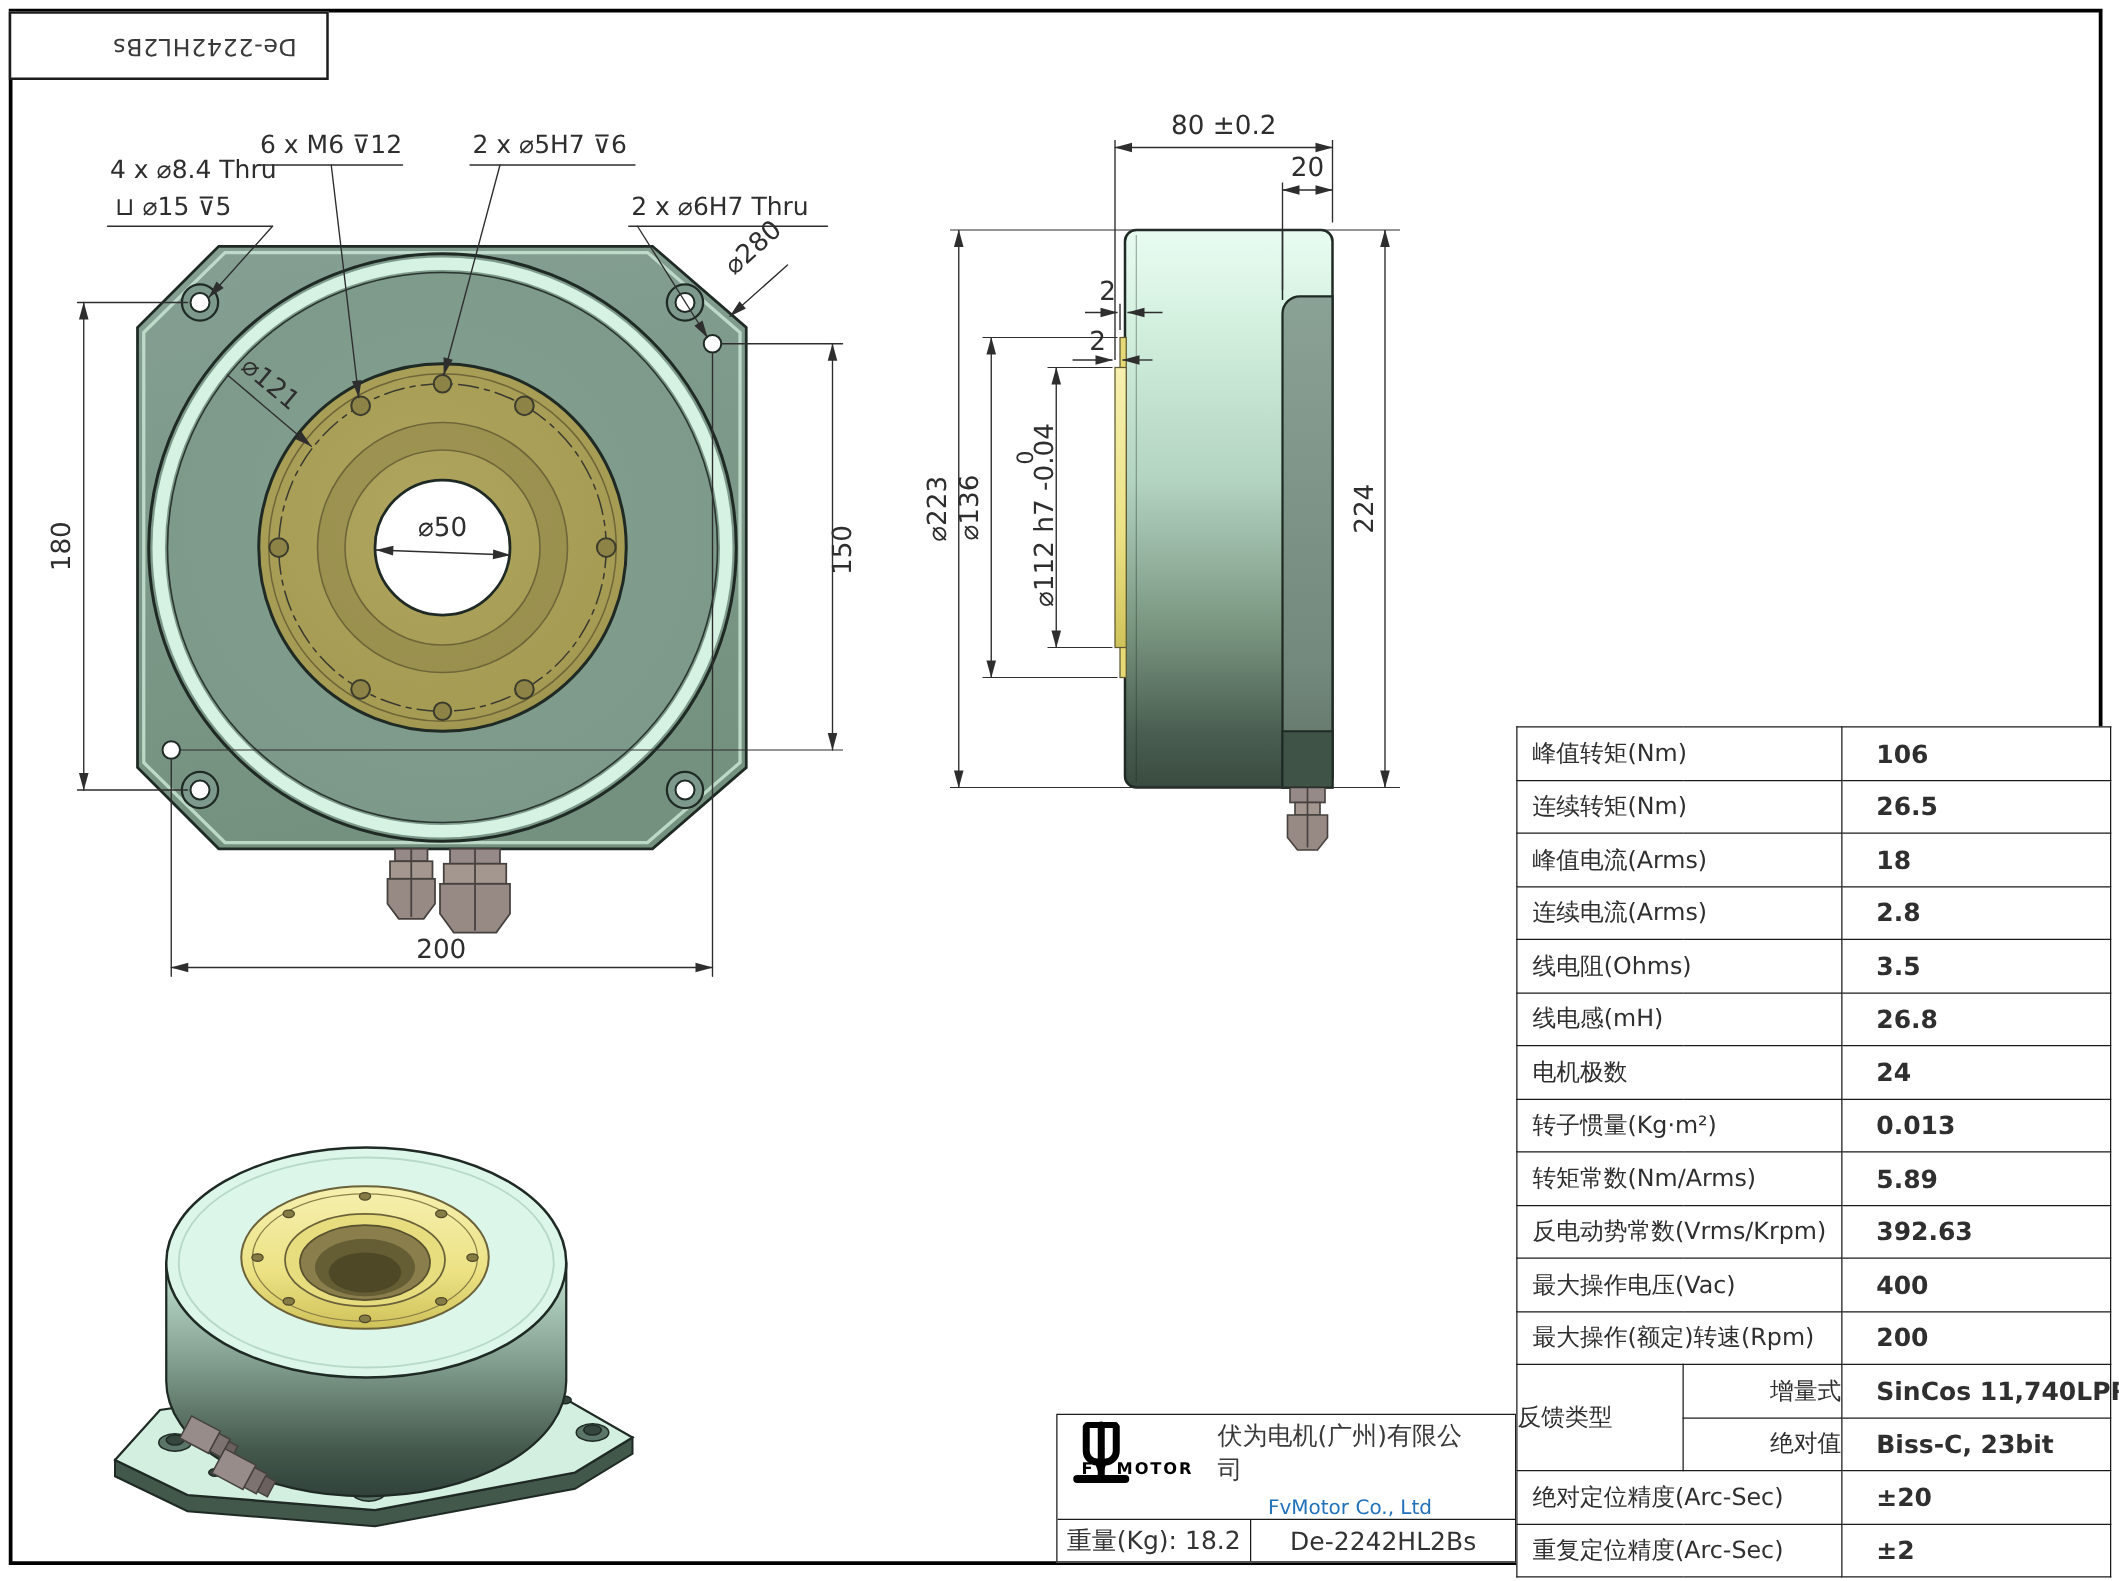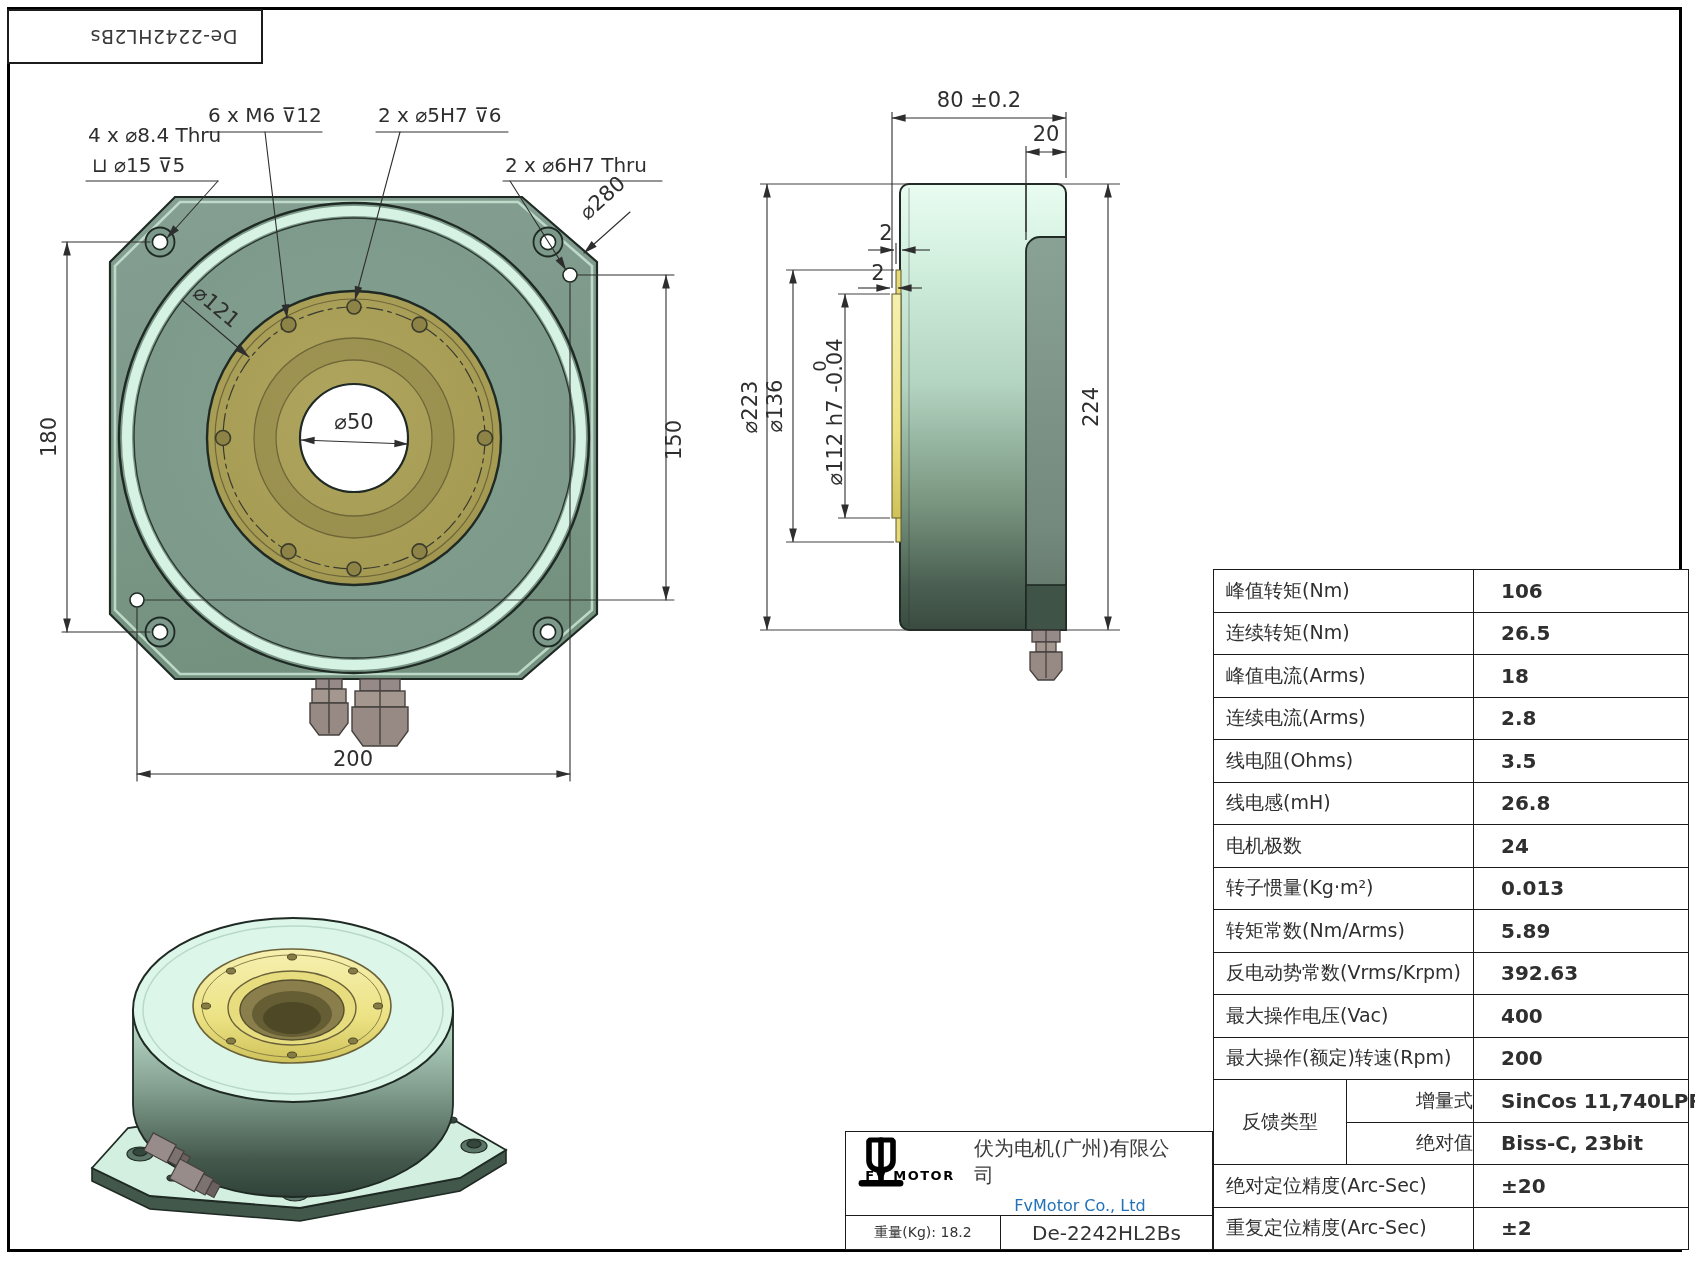--- a/index.html
+++ b/index.html
@@ -12,37 +12,37 @@
   .pn-top{position:absolute;left:7px;top:9px;width:256px;height:55px;border:2px solid #1c1c1c;box-sizing:border-box;
     background:#fff;display:flex;align-items:center;justify-content:center;padding-left:58px;}
   .pn-top span{transform:rotate(180deg);font-size:19px;color:#3a3a3a;letter-spacing:.5px;}
   svg{position:absolute;left:0;top:0;}
   svg text{font-family:"DejaVu Sans","Liberation Sans",sans-serif;fill:#2e2e2e;}
   .dimtxt{font-size:21px;}
   .notetxt{font-size:20px;}
 
   
   .spec{position:absolute;left:1213px;top:569px;width:475px;height:681px;}
-  .spec table{border-collapse:collapse;table-layout:fixed;width:475px;height:681px;background:#fff;}
+  .spec table{border-collapse:collapse;table-layout:fixed;width:475px;height:681px;background:#fff;margin-top:12px;}
   .spec td{border:1.5px solid #1b1b1b;font-size:19px;color:#2f2f2f;padding:0;vertical-align:middle;}
   .spec td.lab{padding-left:12px;white-space:nowrap;overflow:hidden;}
   .spec td.val{padding-left:27px;font-size:20px;white-space:nowrap;font-weight:bold;}
   .spec td.sub{text-align:right;}
-  .spec td.fb{text-align:center;}
+  .spec td.fb{text-align:left;}
 
   
   .tblock{position:absolute;left:845px;top:1131px;width:368px;height:119px;border:1.5px solid #1b1b1b;box-sizing:border-box;background:#fff;}
   .tb-top{position:absolute;left:0;top:0;width:100%;height:85px;display:flex;}
   .tb-logo{width:128px;display:flex;flex-direction:column;align-items:center;justify-content:center;}
   .tb-logo .fv{font-size:13px;font-weight:bold;letter-spacing:1.5px;color:#000;margin-top:1px;}
   .tb-co{flex:1;display:flex;flex-direction:column;align-items:center;justify-content:center;gap:7px;padding-right:26px;}
   .tb-co .cn{font-size:20px;color:#3a3a3a;}
   .tb-co .en{font-size:16px;}
   .tb-bot{position:absolute;left:0;bottom:0;width:100%;height:34px;border-top:1.5px solid #1b1b1b;box-sizing:border-box;display:flex;}
-  .tb-w{width:155px;border-right:1.5px solid #1b1b1b;box-sizing:border-box;display:flex;align-items:center;justify-content:center;font-size:14px;color:#333;}
+  .tb-w{width:155px;border-right:1.5px solid #1b1b1b;box-sizing:border-box;display:flex;align-items:center;justify-content:center;font-size:20px;color:#333;}
   .tb-pn{flex:1;display:flex;align-items:center;justify-content:center;font-size:20px;color:#333;}
 </style>
 </head>
 <body>
 
 <div class="frame"></div>
 
 <div class="pn-top">
   <span>De-2242HL2Bs</span>
 </div>

